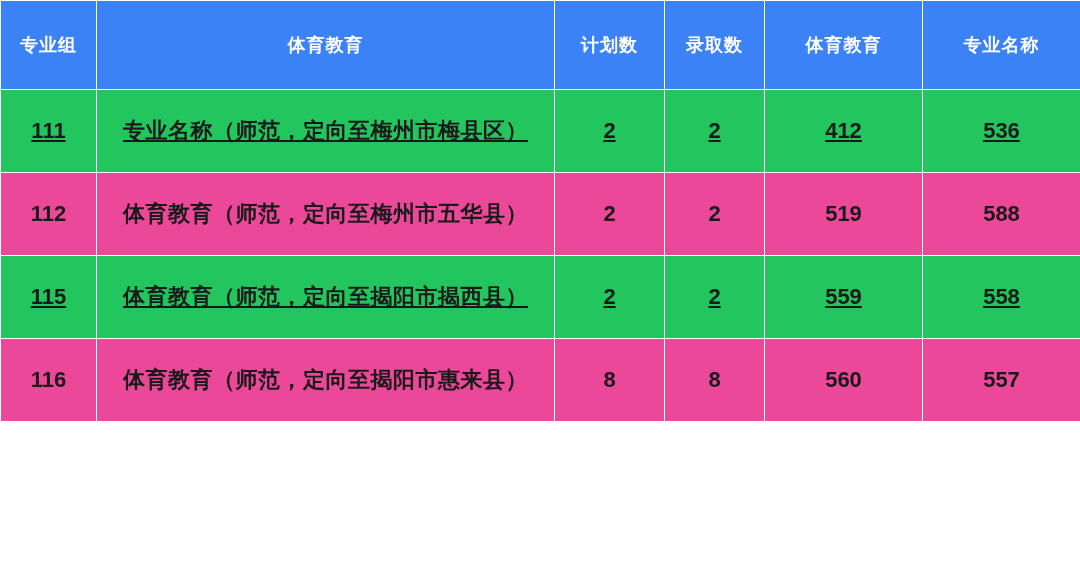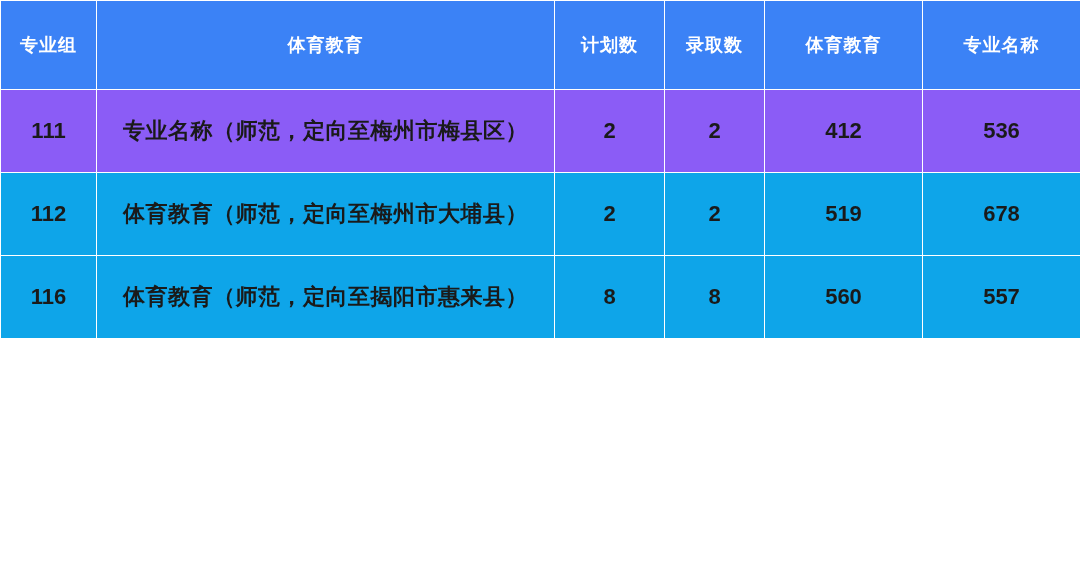--- a/index.html
+++ b/index.html
@@ -41,24 +41,25 @@
     height: 86px;
     font-size: 18px;
     letter-spacing: 1px;
   }
   table.score-table tbody td {
     height: 80px;
     font-size: 22px;
     color: #1a1a1a;
   }
   table.score-table tbody tr.row-dark td {
-    background: #8b5cf6;
+    background: #22c55e;
+    text-decoration: underline;
   }
   table.score-table tbody tr.row-light td {
-    background: #0ea5e9;
+    background: #ec4899;
   }
   td.name-cell {
     font-size: 22px;
     letter-spacing: 0.5px;
   }
   td.num-cell {
     font-size: 22px;
   }
 </style>
 </head>
@@ -88,25 +89,33 @@
       <tr class="row-dark">
         <td class="num-cell">111</td>
         <td class="name-cell">专业名称（师范，定向至梅州市梅县区）</td>
         <td class="num-cell">2</td>
         <td class="num-cell">2</td>
         <td class="num-cell">412</td>
         <td class="num-cell">536</td>
       </tr>
       <tr class="row-light">
         <td class="num-cell">112</td>
-        <td class="name-cell">体育教育（师范，定向至梅州市大埔县）</td>
+        <td class="name-cell">体育教育（师范，定向至梅州市五华县）</td>
         <td class="num-cell">2</td>
         <td class="num-cell">2</td>
         <td class="num-cell">519</td>
-        <td class="num-cell">678</td>
+        <td class="num-cell">588</td>
+      </tr>
+      <tr class="row-dark">
+        <td class="num-cell">115</td>
+        <td class="name-cell">体育教育（师范，定向至揭阳市揭西县）</td>
+        <td class="num-cell">2</td>
+        <td class="num-cell">2</td>
+        <td class="num-cell">559</td>
+        <td class="num-cell">558</td>
       </tr>
       <tr class="row-light">
         <td class="num-cell">116</td>
         <td class="name-cell">体育教育（师范，定向至揭阳市惠来县）</td>
         <td class="num-cell">8</td>
         <td class="num-cell">8</td>
         <td class="num-cell">560</td>
         <td class="num-cell">557</td>
       </tr>
     </tbody>

